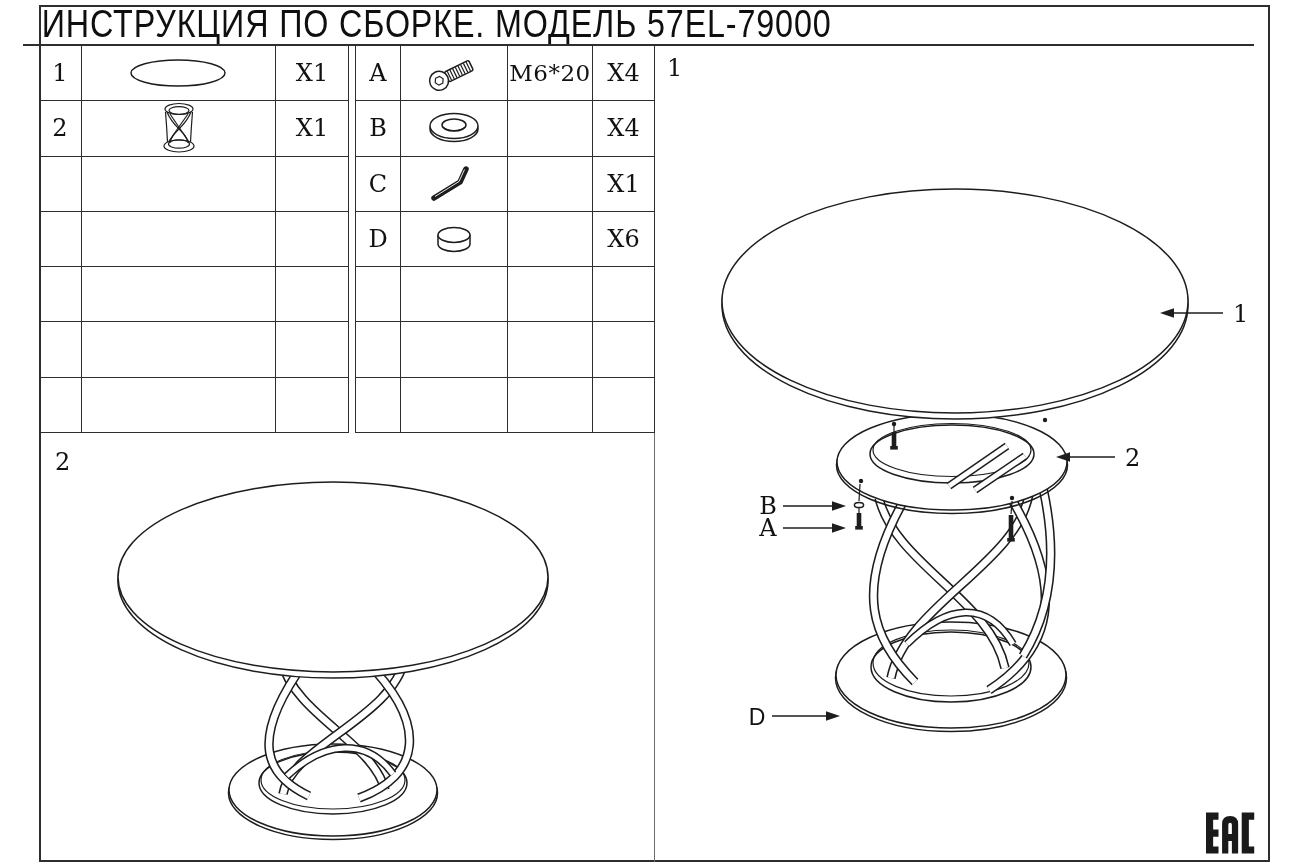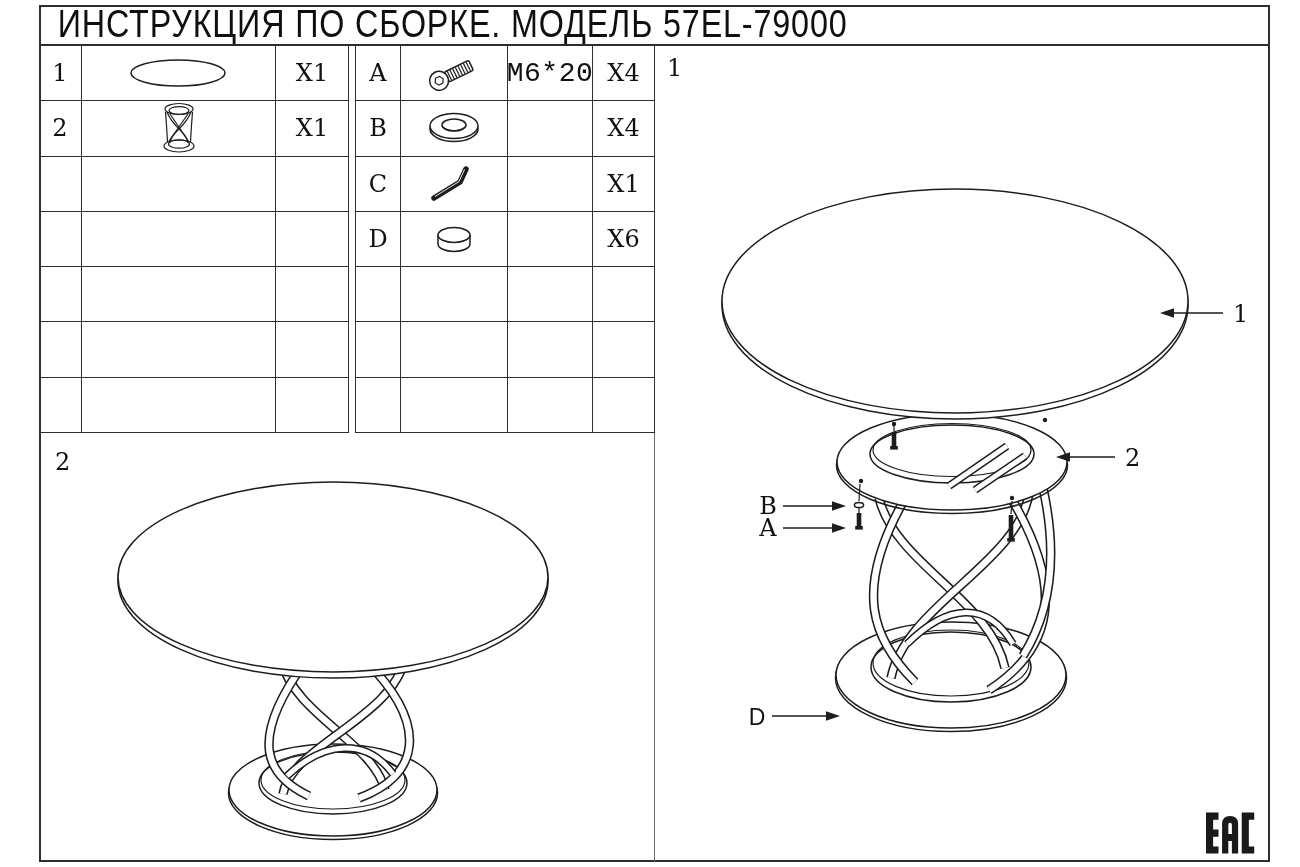--- a/index.html
+++ b/index.html
@@ -1,32 +1,32 @@
 <!DOCTYPE html>
 <html><head>
 <meta charset="utf-8">
 <style>
   html,body{margin:0;padding:0;background:#fff;}
   *{box-sizing:border-box;}
   .canvas{position:relative;width:1300px;height:867px;background:#fff;overflow:hidden;
           font-family:"DejaVu Serif",serif;color:#111;}
   .frame{position:absolute;left:39px;top:5px;width:1231px;height:857px;
          border:2px solid #2e2e2e;}
-  .titlebar{position:absolute;left:39px;top:5px;width:1231px;height:41px;
+  .titlebar{position:absolute;left:23px;top:5px;width:1231px;height:41px;
             border-bottom:2px solid #2e2e2e;display:flex;align-items:center;overflow:hidden;}
   .title{font-family:"Liberation Sans",sans-serif;font-size:38px;font-weight:normal;
          letter-spacing:1px;transform:scaleX(.85);transform-origin:left center;
          padding-left:22px;white-space:nowrap;color:#0f0f0f;}
   .vdivider{position:absolute;left:654px;top:46px;width:1px;height:816px;background:#6b6b6b;}
   .tbl{position:absolute;top:46px;height:387px;display:grid;grid-template-rows:repeat(7,1fr);}
   .tbl-parts{left:39px;width:310px;grid-template-columns:43px 1fr 73px;}
   .tbl-hw{left:355px;width:300px;grid-template-columns:45px 107px 85px 1fr;border-left:1px solid #2e2e2e;}
   .c{border-right:1px solid #2e2e2e;border-bottom:1px solid #2e2e2e;
      display:flex;align-items:center;justify-content:center;font-size:24px;overflow:hidden;}
-  .spec{font-size:28px;letter-spacing:.5px;font-family:Liberation Mono, monospace;}
+  .spec{font-size:23px;letter-spacing:.5px;}
   svg{display:block;}
   .ln{fill:none;stroke:#1d1d1d;stroke-width:1.5px;}
   .lnt{fill:none;stroke:#1d1d1d;stroke-width:1.2px;}
   .wh{fill:#fff;stroke:#1d1d1d;stroke-width:1.5px;}
   .tO{fill:none;stroke:#1d1d1d;stroke-width:9.5px;}
   .tI{fill:none;stroke:#fff;stroke-width:6.4px;}
   .tO2{fill:none;stroke:#1d1d1d;stroke-width:8px;}
   .tI2{fill:none;stroke:#fff;stroke-width:5px;}
   .dark{fill:#1d1d1d;stroke:none;}
   .callout{font-family:"DejaVu Serif",serif;font-size:24px;fill:#111;}

